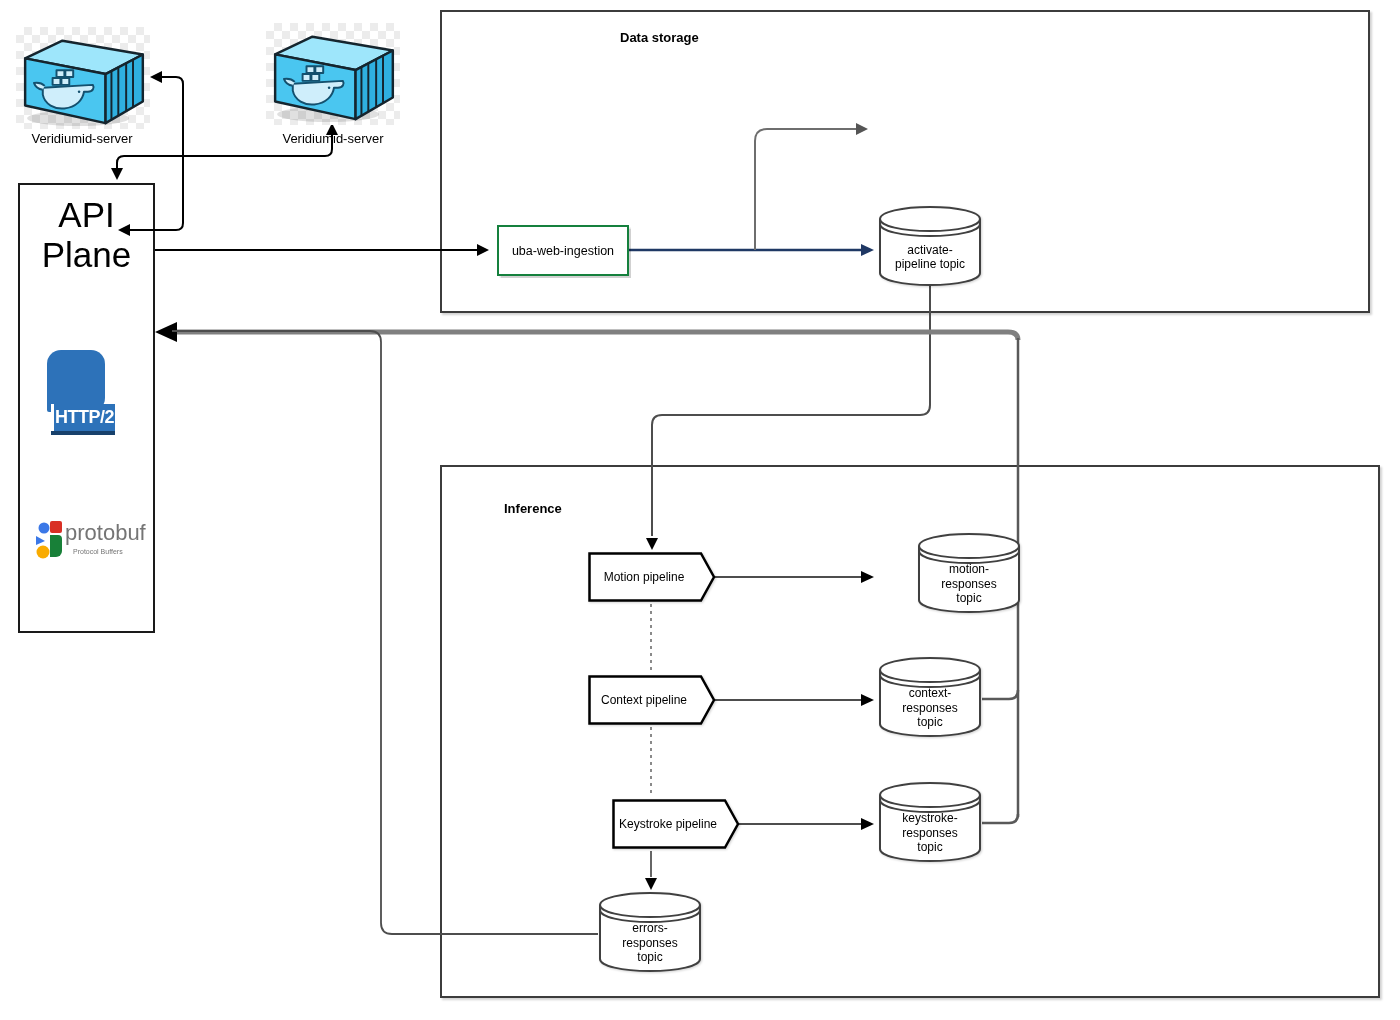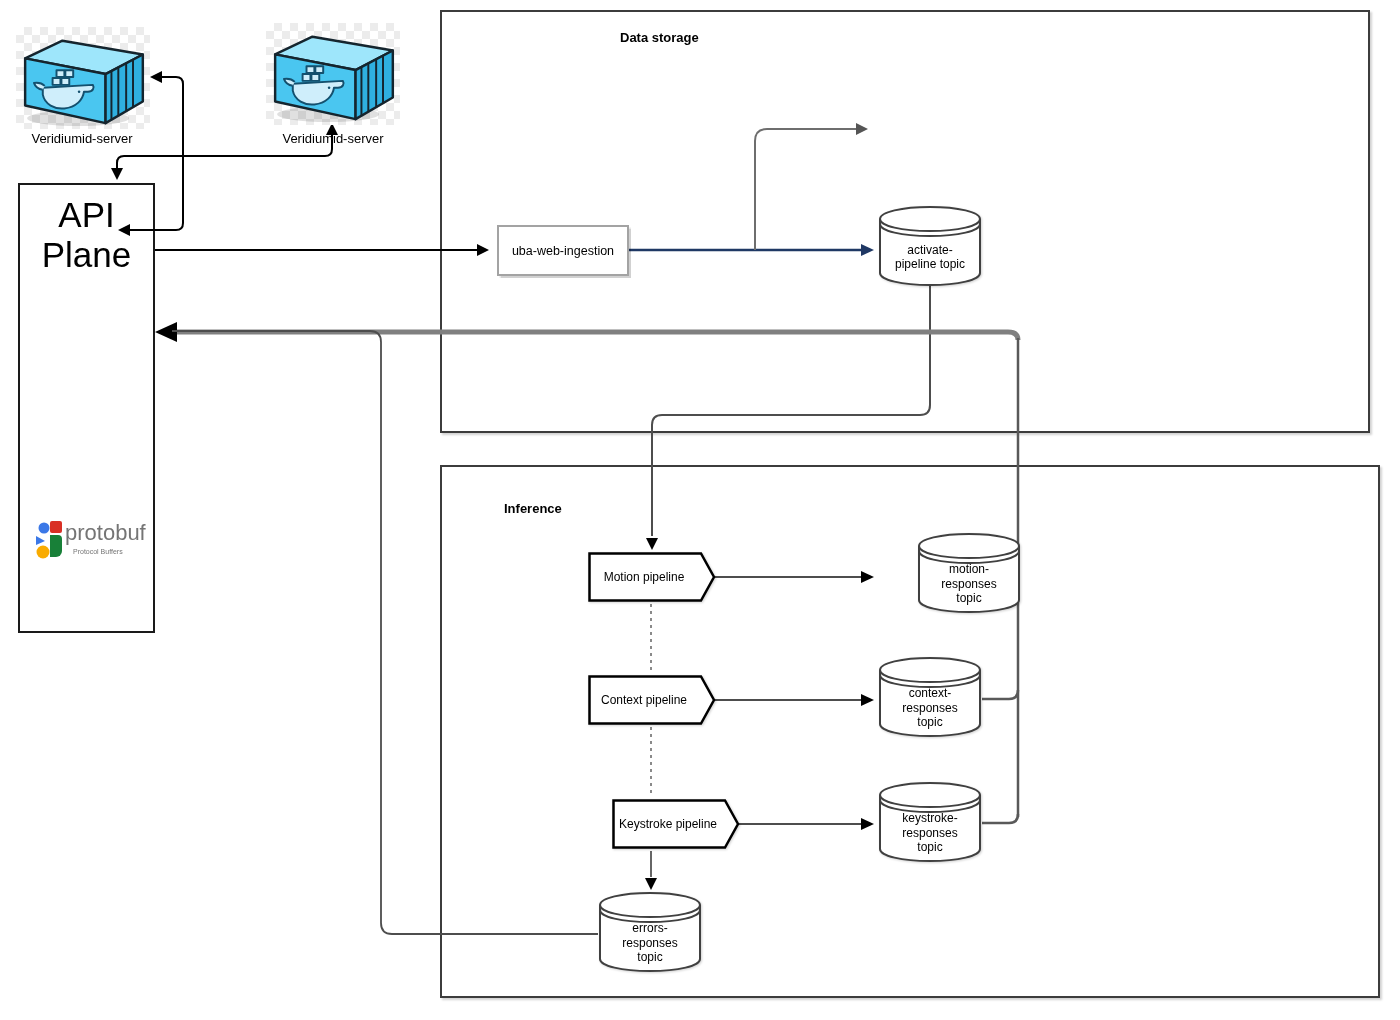--- a/index.html
+++ b/index.html
@@ -4,21 +4,21 @@
 <style>
   html,body{margin:0;padding:0;background:#ffffff;}
   #canvas{position:relative;width:1400px;height:1020px;background:#ffffff;overflow:hidden;
           font-family:"Liberation Sans", sans-serif;color:#000;}
   #canvas *{box-sizing:border-box;}
 
   .container-box{position:absolute;background:#ffffff;border:2px solid #3c3c3c;
                  box-shadow:2px 2px 2px rgba(0,0,0,.18);}
   .box-title{position:absolute;font-size:13px;font-weight:bold;color:#000;white-space:nowrap;}
 
-  #data-storage-box{left:440px;top:10px;width:930px;height:423px;text-align:right;}
+  #data-storage-box{left:440px;top:10px;width:930px;height:303px;text-align:right;}
   #data-storage-title{left:178px;top:18px;}
   #inference-box{left:440px;top:465px;width:940px;height:533px;}
   #inference-title{left:62px;top:34px;}
 
   #api-plane-box{position:absolute;left:18px;top:183px;width:137px;height:450px;
                  background:#fff;border:2px solid #1a1a1a;}
   #api-plane-title{position:absolute;left:0;right:0;top:10px;text-align:center;
                    font-size:35px;color:#000;}
 
   #edges{position:absolute;left:0;top:0;z-index:5;}
@@ -41,21 +41,21 @@
   
   .pipe{width:128px;height:50px;}
   .pipe svg{position:absolute;left:0;top:0;filter:drop-shadow(1.5px 1.5px 1px rgba(0,0,0,.18));}
   .pipe-label{position:absolute;left:0;top:0;width:112px;height:50px;display:flex;
               align-items:center;justify-content:center;font-size:12px;text-align:center;}
   #pipe-motion{left:588px;top:552px;}
   #pipe-context{left:588px;top:675px;}
   #pipe-keystroke{left:612px;top:799px;}
 
   #uba-box{position:absolute;left:497px;top:225px;width:132px;height:51px;background:#fff;
-           border:2px solid #a3a3a3;display:flex;align-items:center;justify-content:center;
+           border:2px solid #15803d;display:flex;align-items:center;justify-content:center;
            font-size:12.5px;z-index:8;box-shadow:1.5px 1.5px 1px rgba(0,0,0,.18);}
 
   
   .checker{position:absolute;z-index:7;width:134px;height:102px;
            background:repeating-conic-gradient(#ececec 0% 25%, #ffffff 0% 50%);
            background-size:16px 16px;}
   #docker1{left:16px;top:27px;}
   #docker2{left:266px;top:23px;}
   .docker-label{position:absolute;z-index:8;width:130px;text-align:center;font-size:13px;color:#000;}
   #docker1-label{left:17px;top:131px;}
@@ -198,20 +198,25 @@
   <div id="docker1-label" class="docker-label lbl">Veridiumid-server</div>
 
   <div id="docker2" class="checker">
     <svg width="134" height="102" viewBox="0 0 134 104">
       <use href="#docker-sym"></use>
     </svg>
   </div>
   <div id="docker2-label" class="docker-label lbl">Veridiumid-server</div>
 
 
+  <div id="http2-logo">
+    <div id="http2-body"></div>
+    <div id="http2-banner">HTTP/2</div>
+    <div id="http2-underbar"></div>
+  </div>
 
   <div id="protobuf-logo">
     <svg width="30" height="46" viewBox="0 0 30 46">
       <circle cx="11" cy="10" r="5.5" fill="#3b78e7"></circle>
       <rect x="17" y="3" width="12" height="12" rx="2" fill="#d93025"></rect>
       <path d="M17,17 h8 a4,4 0 0 1 4,4 v12 a6,6 0 0 1 -6,6 h-6 Z" fill="#188038"></path>
       <circle cx="10" cy="34" r="6.5" fill="#f9ab00"></circle>
       <polygon points="3,18 12,23 3,27" fill="#3b78e7"></polygon>
     </svg>
     <div id="protobuf-text" class="lbl">protobuf</div>

